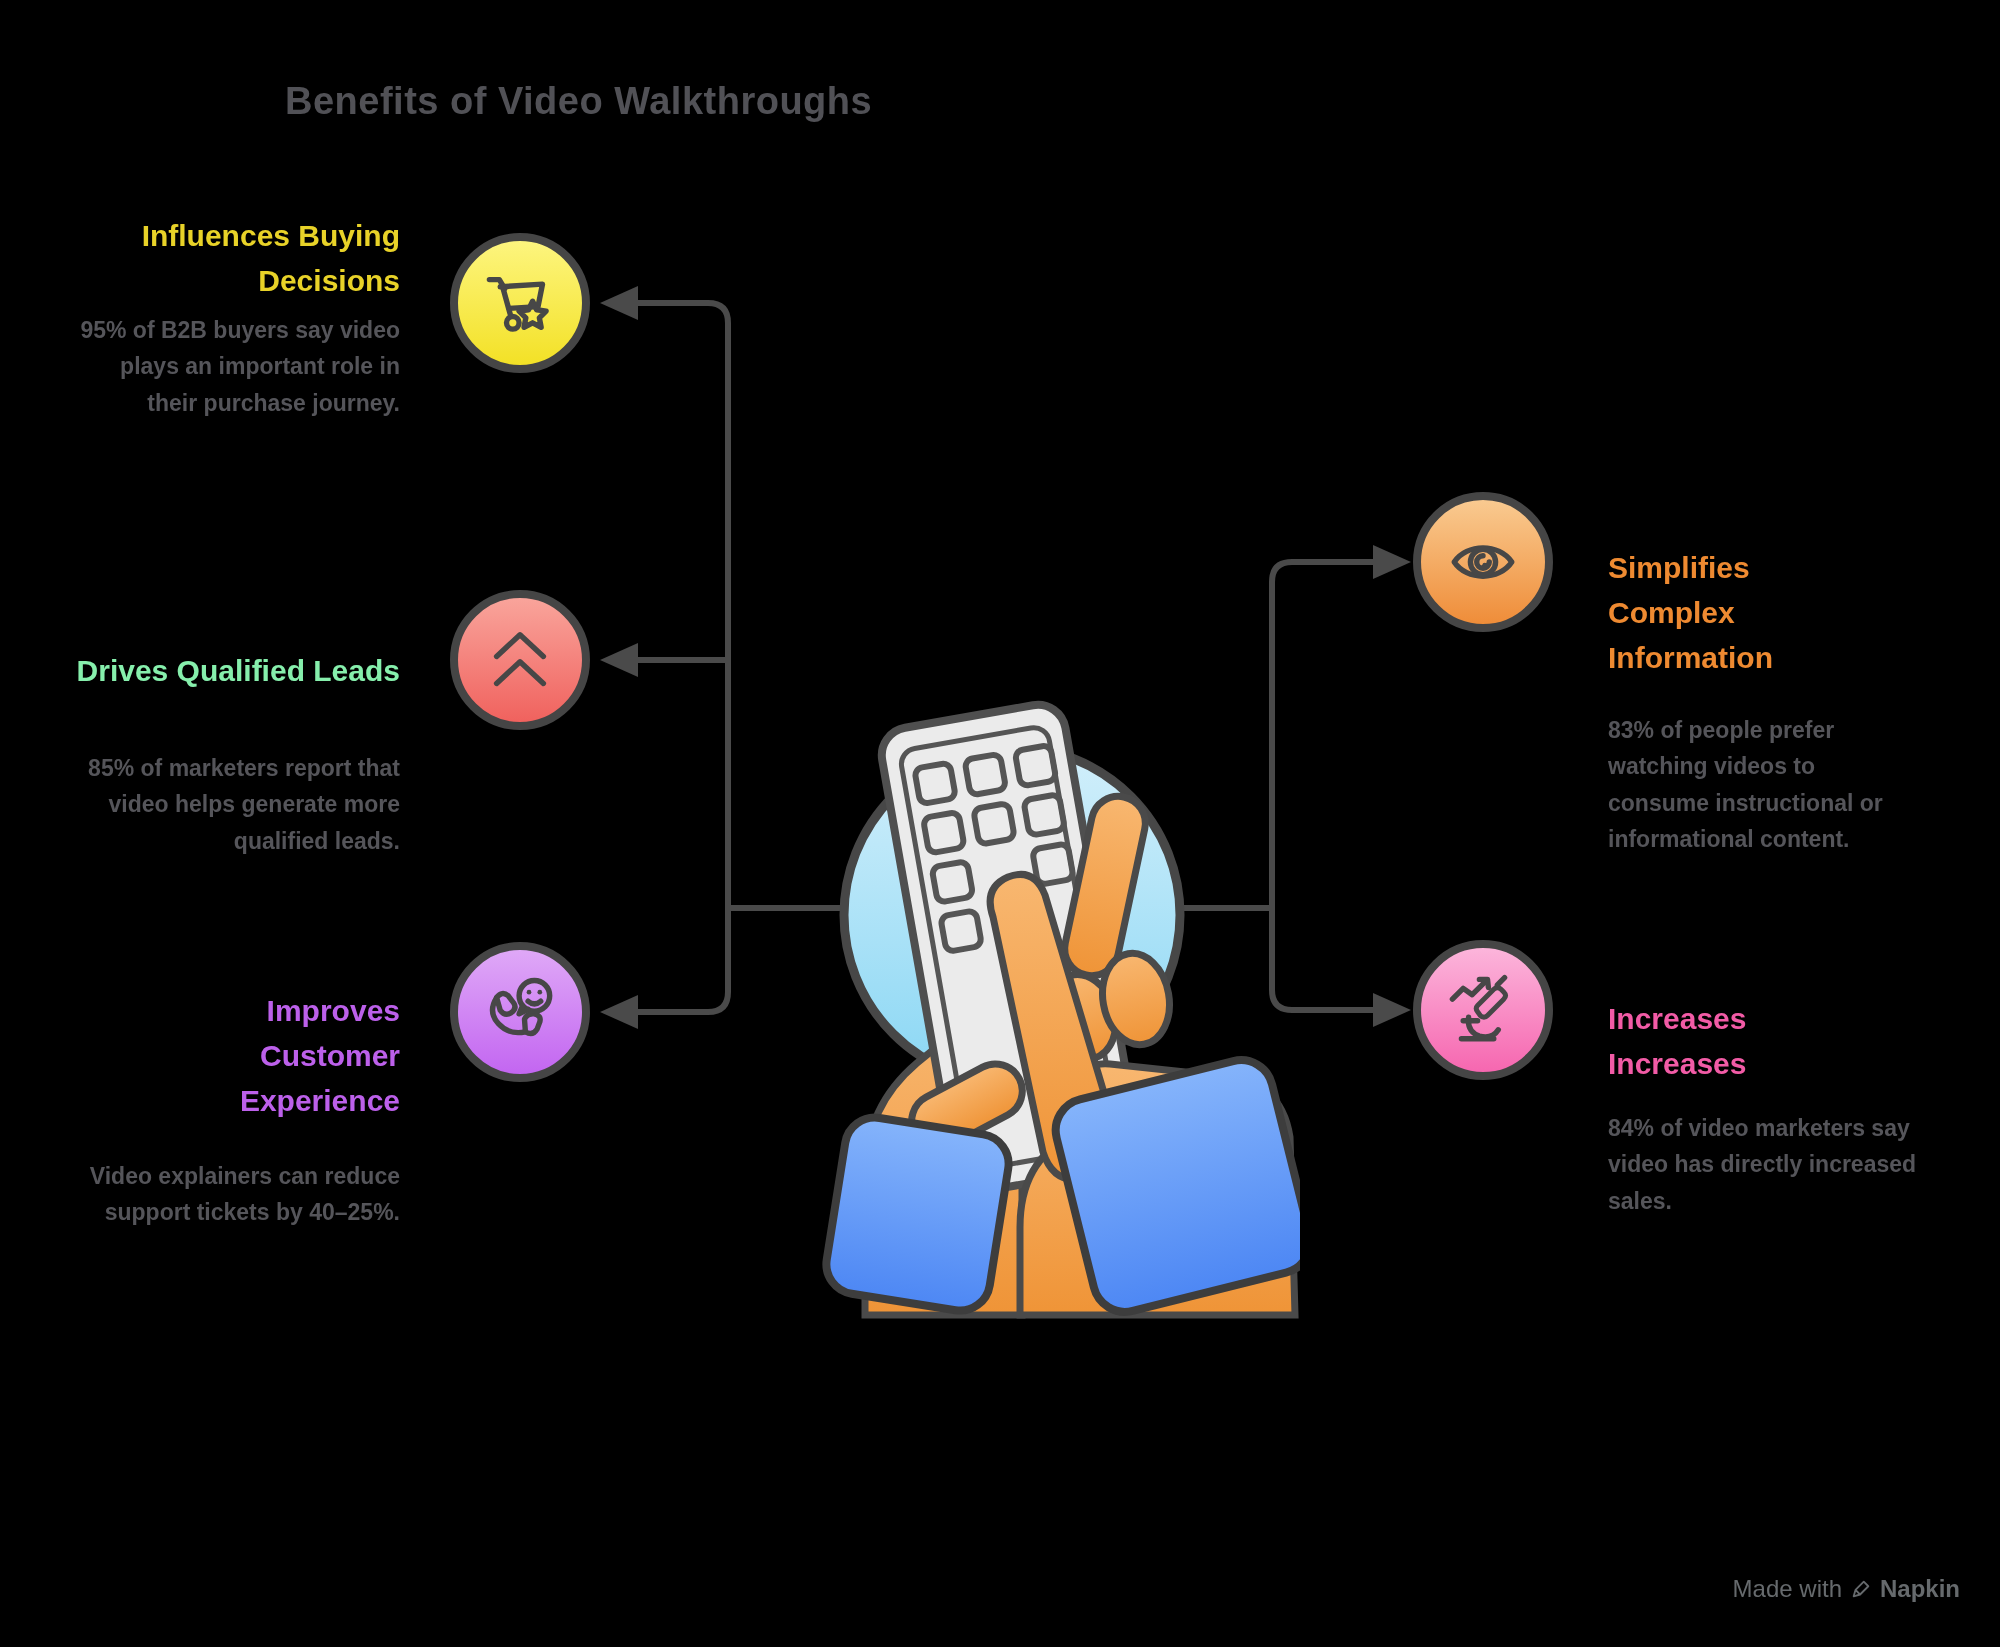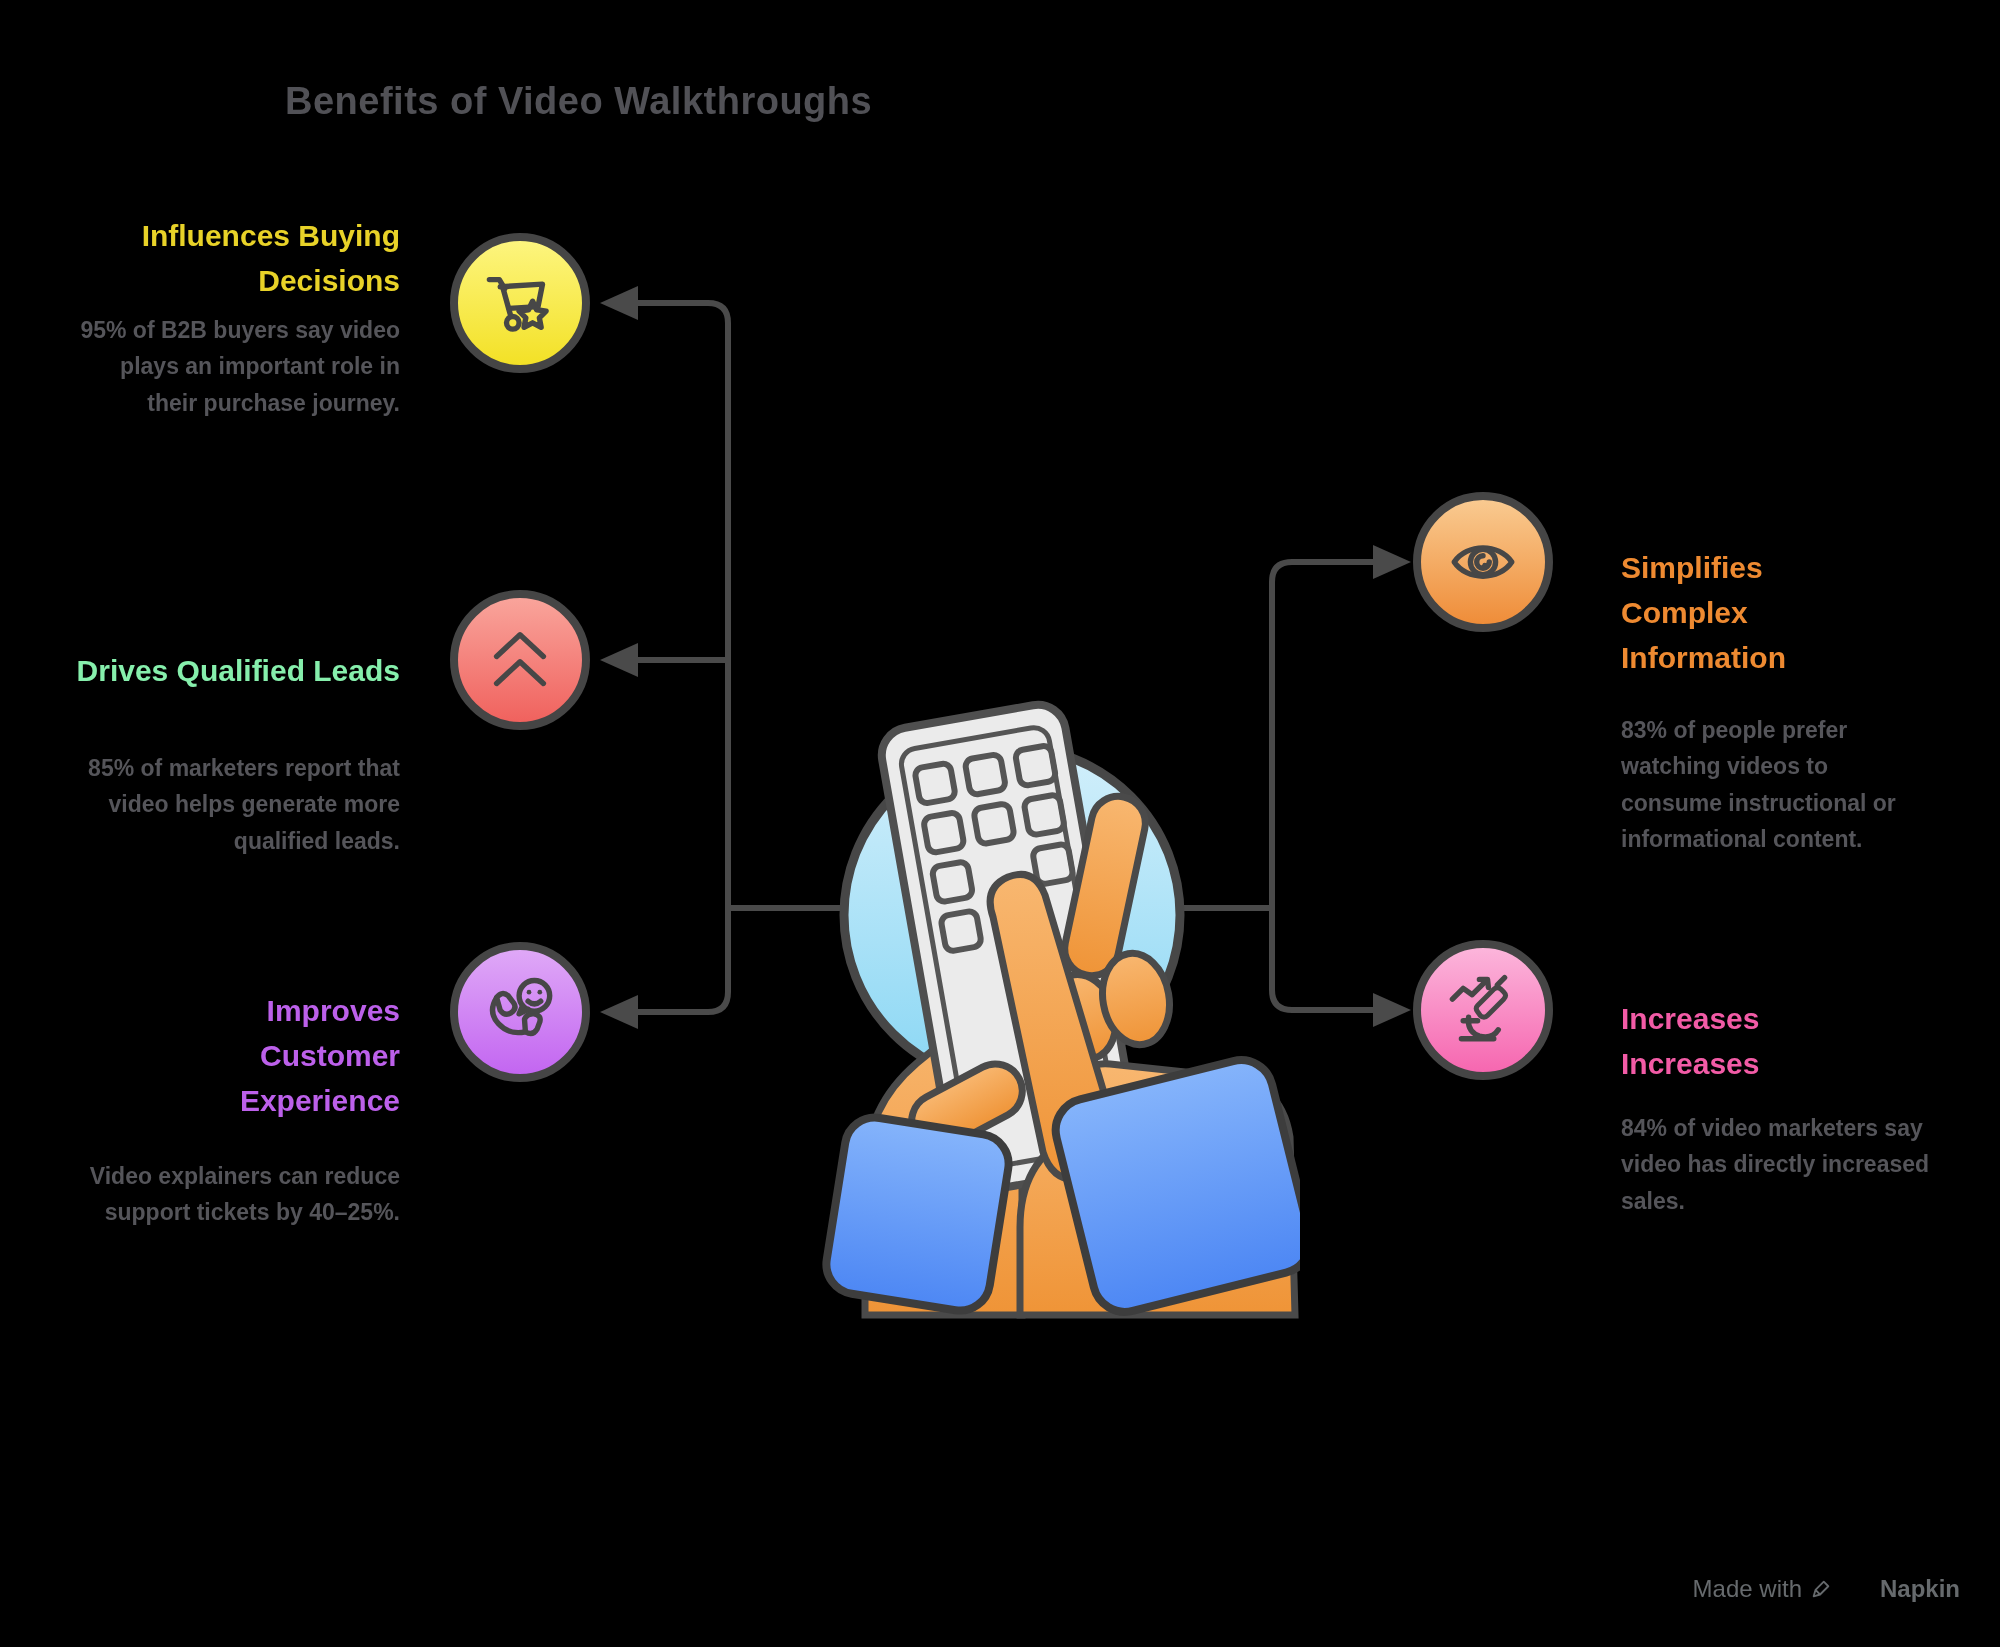--- a/index.html
+++ b/index.html
@@ -11,37 +11,37 @@
   .title{
     font-size:38px;font-weight:700;color:#515156;letter-spacing:.5px;
   }
   .benefit-heading{
     font-size:30px;font-weight:700;line-height:1.5;
   }
   .benefit-body{
     font-size:23px;font-weight:700;line-height:1.58;color:#55555a;
   }
   .ta-r{text-align:right;}
-  .ta-l{text-align:left;margin-left:13px;}
+  .ta-l{text-align:left;}
   .icon-circle{
     width:140px;height:140px;border-radius:50%;border:8px solid #454545;
     box-sizing:border-box;display:flex;align-items:center;justify-content:center;
   }
   .grad-yellow{background:linear-gradient(180deg,#fdf57e 0%,#f3e126 100%);}
   .grad-red{background:linear-gradient(180deg,#f9a49b 0%,#f0625e 100%);}
   .grad-purple{background:linear-gradient(180deg,#dfa8f7 0%,#c366f1 100%);}
   .grad-orange{background:linear-gradient(180deg,#f9ca90 0%,#ef8d39 100%);}
   .grad-pink{background:linear-gradient(180deg,#fcb5db 0%,#f667b0 100%);}
   .icon-circle svg{width:90px;height:90px;}
   .stroke-icon{stroke:#474747;stroke-width:6;fill:none;stroke-linecap:round;stroke-linejoin:round;}
   .watermark{
     position:absolute;right:40px;bottom:44px;display:flex;align-items:center;gap:8px;
     color:#666a6d;font-size:24px;
   }
-  .watermark .brand{font-weight:700;margin-left:40px;}
+  .watermark .brand{font-weight:700;}
 </style>
 </head>
 <body>
 
 <div class="canvas">
 
   <div class="abs title" style="left:285px;top:80px;width:1000px;">Benefits of Video Walkthroughs</div>
 
   <svg class="abs" style="left:0;top:0;" width="2000" height="1647" viewBox="0 0 2000 1647">
     <g stroke="#4a4a4a" stroke-width="6" fill="none">

